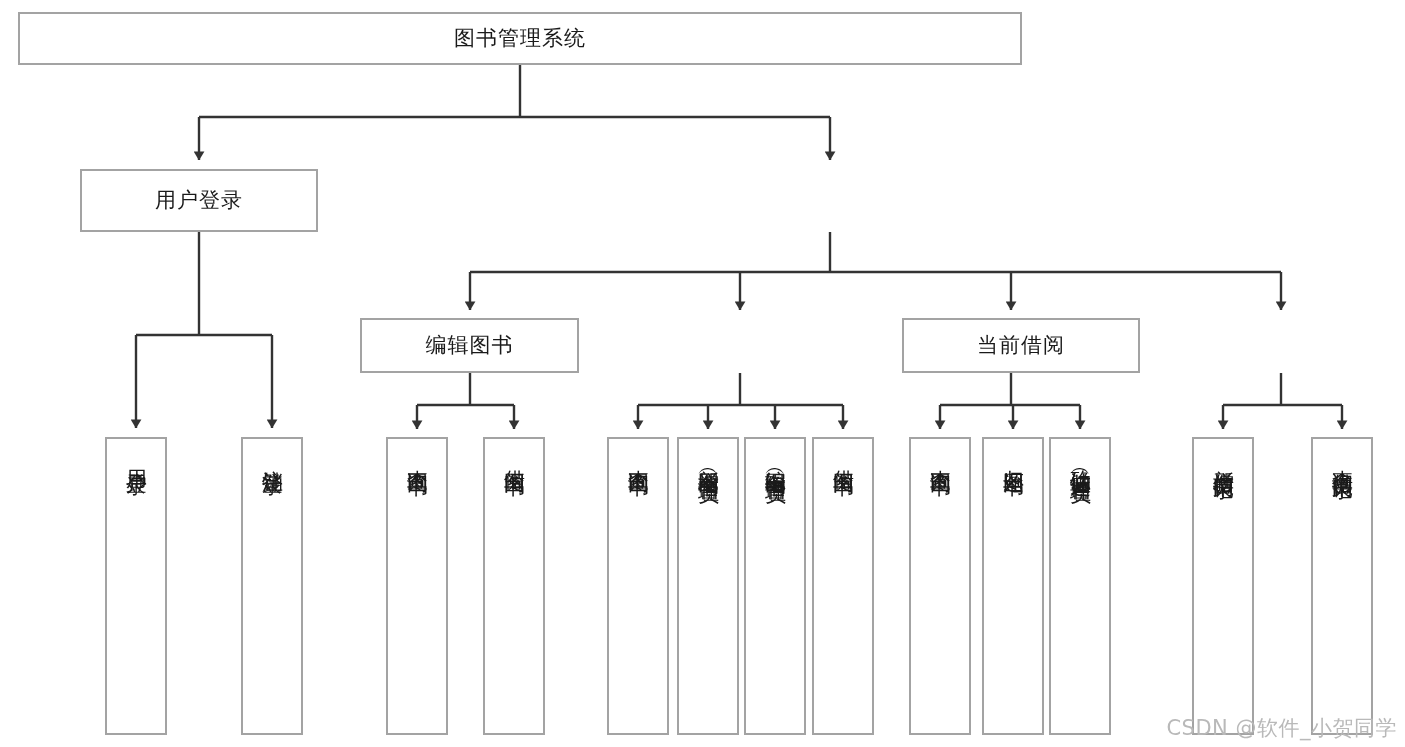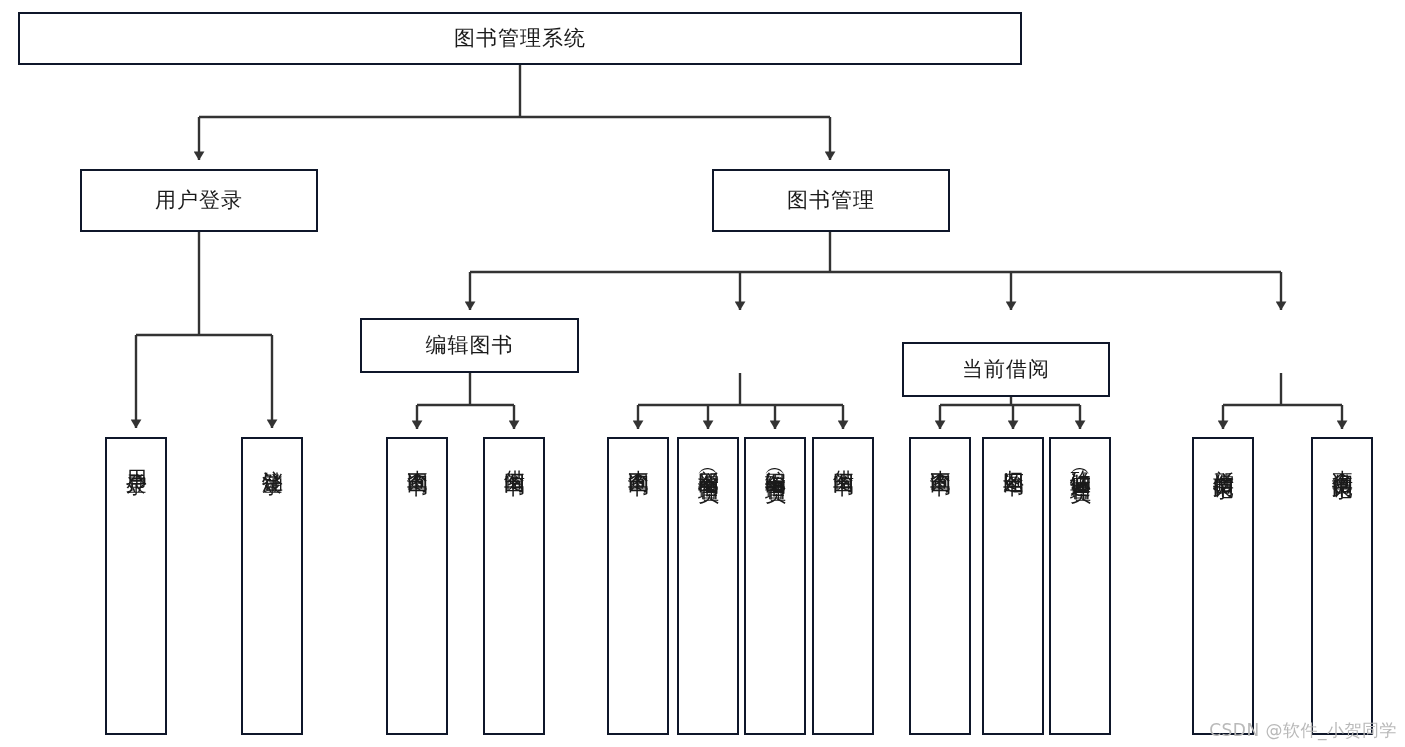--- a/index.html
+++ b/index.html
@@ -23,21 +23,21 @@
     left: 0;
     top: 0;
     width: 1405px;
     height: 747px;
     pointer-events: none;
   }
   .node {
     position: absolute;
     box-sizing: border-box;
     background: #ffffff;
-    border: 2px solid #0f172a;
+    border: 2px solid #a3a3a3;
     display: flex;
     align-items: center;
     justify-content: center;
     color: #1a1a1a;
     z-index: 2;
   }
   .node-h {
     font-size: 21px;
     line-height: 1.2;
     letter-spacing: 1px;
@@ -54,21 +54,21 @@
     font-size: 21px;
     line-height: 1.38;
     letter-spacing: 2px;
     white-space: nowrap;
     color: #1a1a1a;
   }
   .watermark {
     position: absolute;
     right: 8px;
     bottom: 5px;
-    font-size: 17px;
+    font-size: 21px;
     color: #b9b9b9;
     letter-spacing: 0.5px;
     white-space: nowrap;
     z-index: 5;
     font-family: "DejaVu Sans", "Liberation Sans", sans-serif;
   }
 </style>
 </head>
 <body>
 
@@ -126,28 +126,25 @@
     </g>
   </svg>
 
   <div class="node node-h" style="left:18px; top:12px; width:1004px; height:53px;">
     <span>图书管理系统</span>
   </div>
 
   <div class="node node-h" style="left:80px; top:169px; width:238px; height:63px;">
     <span>用户登录</span>
   </div>
-  <div class="node node-h" style="left:712px; top:169px; width:238px; height:63px;">
-    <span>图书管理</span>
-  </div>
 
   <div class="node node-h" style="left:360px; top:318px; width:219px; height:55px;">
     <span>编辑图书</span>
   </div>
-  <div class="node node-h" style="left:902px; top:318px; width:208px; height:55px;margin-top:24px;">
+  <div class="node node-h" style="left:902px; top:318px; width:238px; height:55px;">
     <span>当前借阅</span>
   </div>
 
   <div class="node node-v" style="left:105px; top:437px; width:62px; height:298px;">
     <span class="vtext">用户登录</span>
   </div>
   <div class="node node-v" style="left:241px; top:437px; width:62px; height:298px;">
     <span class="vtext">注销登录</span>
   </div>
   <div class="node node-v" style="left:386px; top:437px; width:62px; height:298px;">

